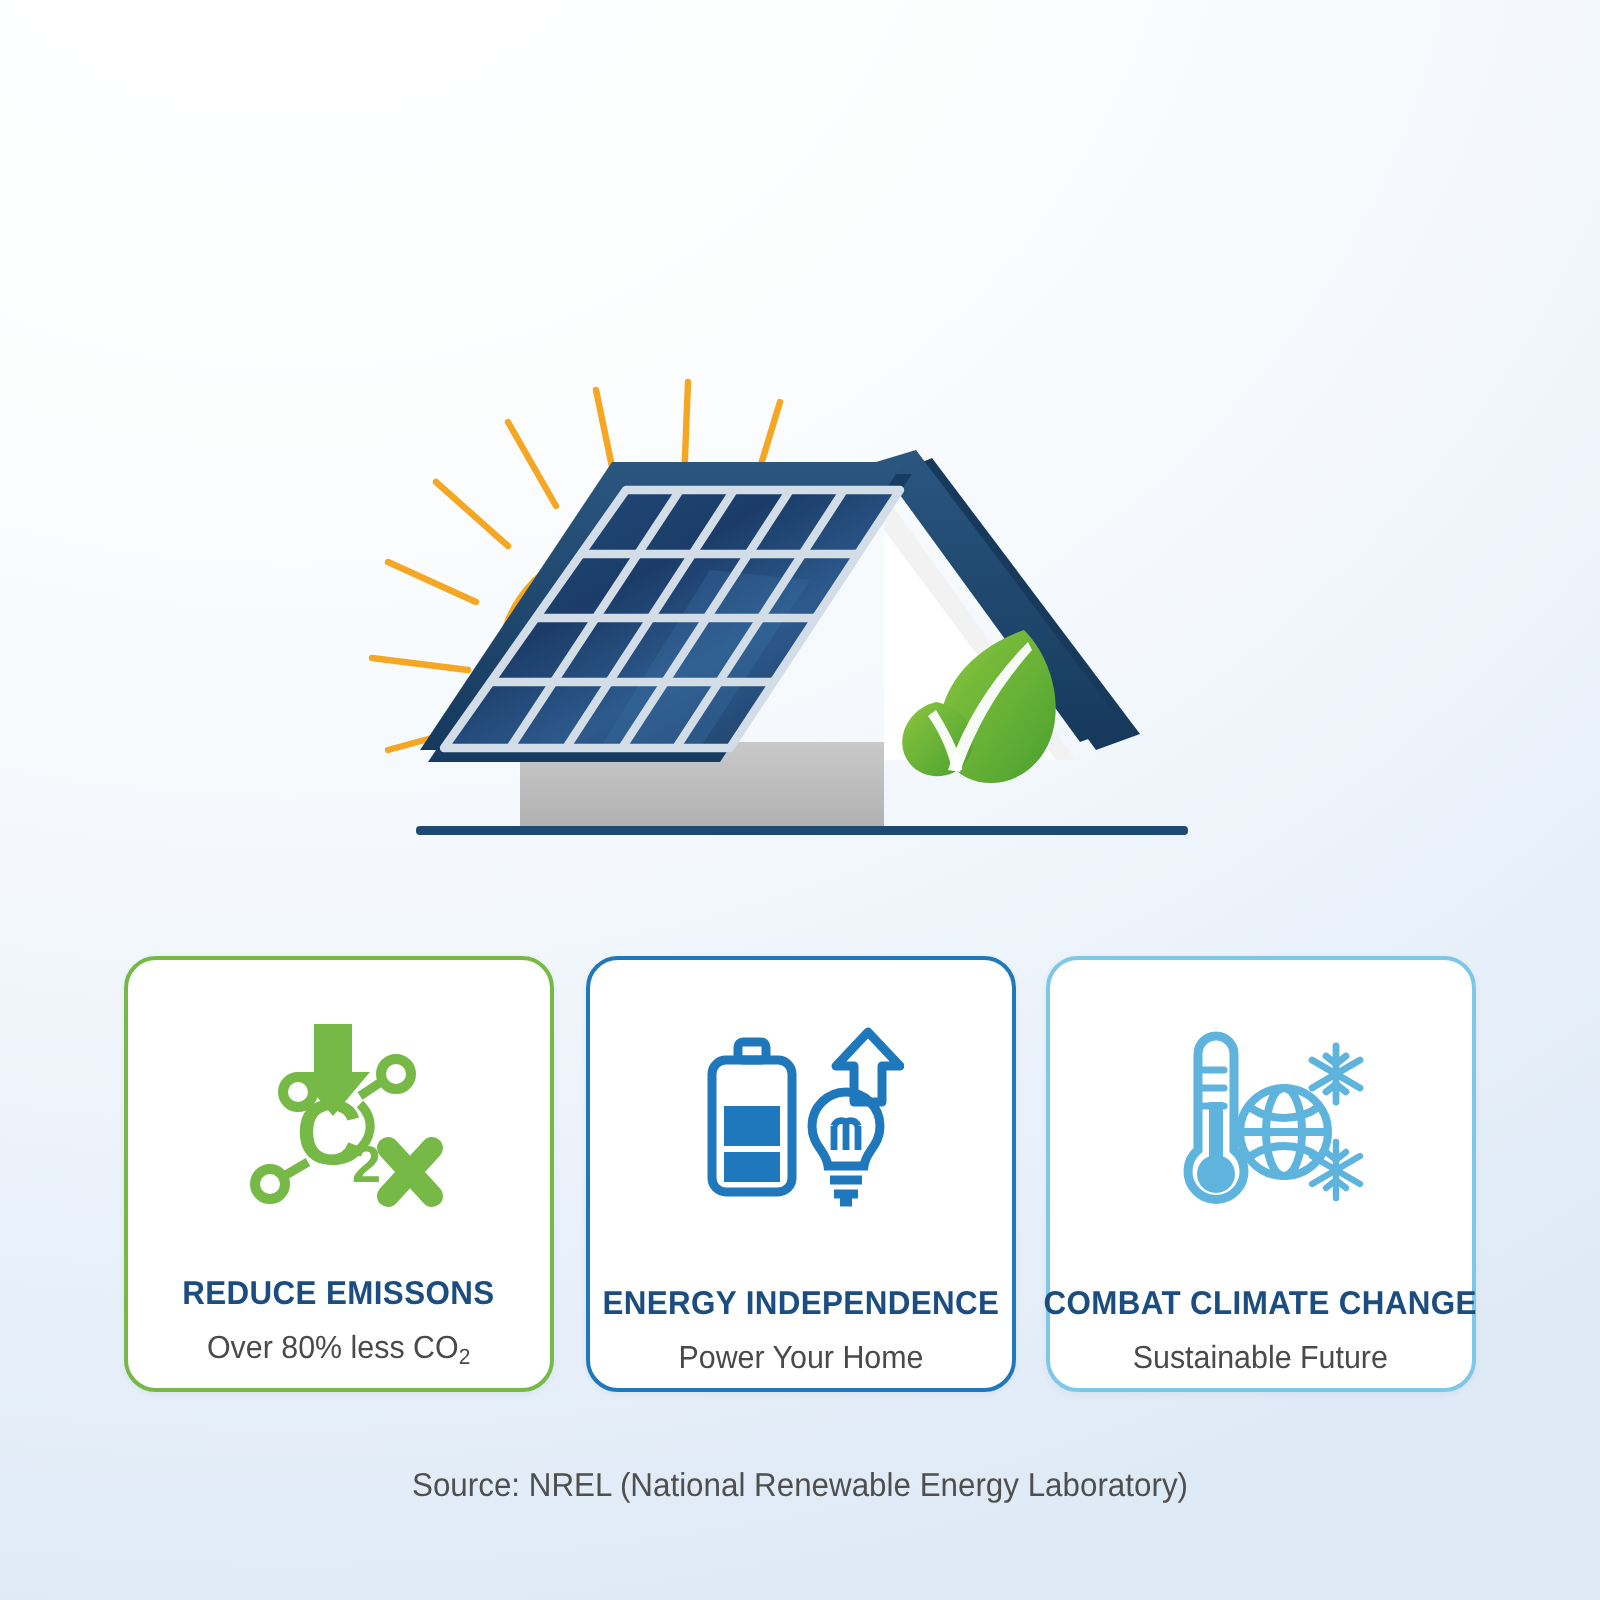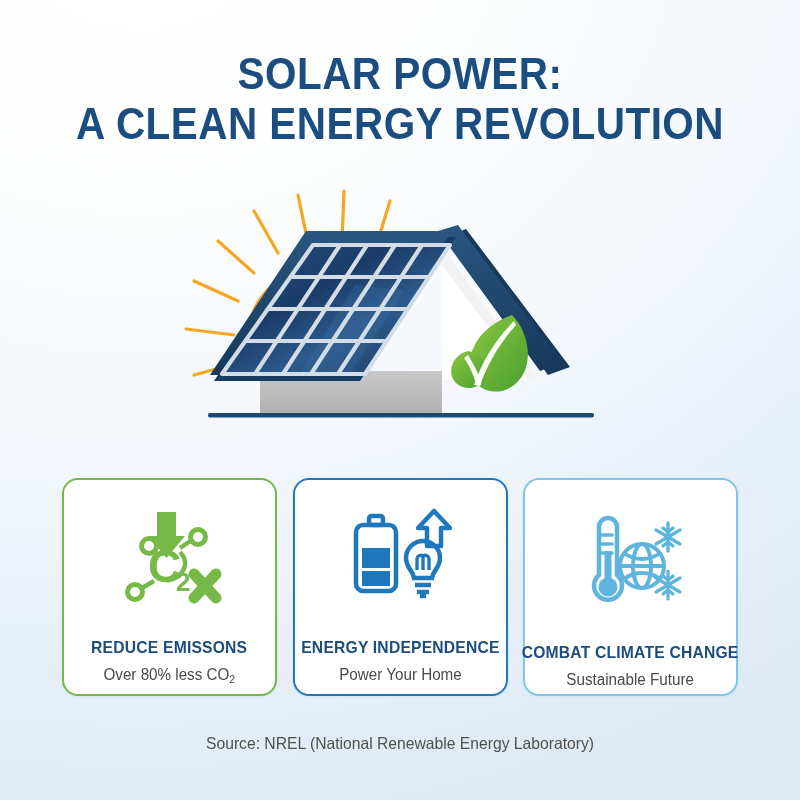--- a/index.html
+++ b/index.html
@@ -70,21 +70,21 @@
     background: #ffffff;
     border-radius: 16px;
     border: 2.5px solid #cccccc;
     display: flex;
     flex-direction: column;
     align-items: center;
     padding-top: 26px;
     box-shadow: 0 1px 3px rgba(40,70,110,0.06);
   }
   .card.green  { border-color: #76b947; }
-  .card.blue   { border-color: #1f77bc; }
+  .card.blue   { border-color: #1f77bc; justify-content: center; }
   .card.cyan   { border-color: #7dc8e8; justify-content: center; }
 
   .card-icon {
     width: 112px;
     height: 104px;
     display: flex;
     align-items: center;
     justify-content: center;
   }
   .card-icon svg { display: block; }
@@ -127,24 +127,20 @@
     font-size: 16.5px;
     color: #4f4f4f;
     transform: scaleX(0.95);
   }
 </style>
 </head>
 <body>
 
 <div id="poster">
 
-  <div class="title-block">
-    <div class="title-line title-line-1">SOLAR POWER:</div>
-    <div class="title-line title-line-2">A CLEAN ENERGY REVOLUTION</div>
-  </div>
 
   <div class="hero">
     <svg width="500" height="250" viewBox="0 0 500 250" xmlns="http://www.w3.org/2000/svg">
       <defs>
         <linearGradient id="panelGrad" x1="0" y1="0" x2="1" y2="1">
           <stop offset="0%" stop-color="#25507f"></stop>
           <stop offset="38%" stop-color="#1b3c68"></stop>
           <stop offset="62%" stop-color="#2d5a8c"></stop>
           <stop offset="100%" stop-color="#183559"></stop>
         </linearGradient>

